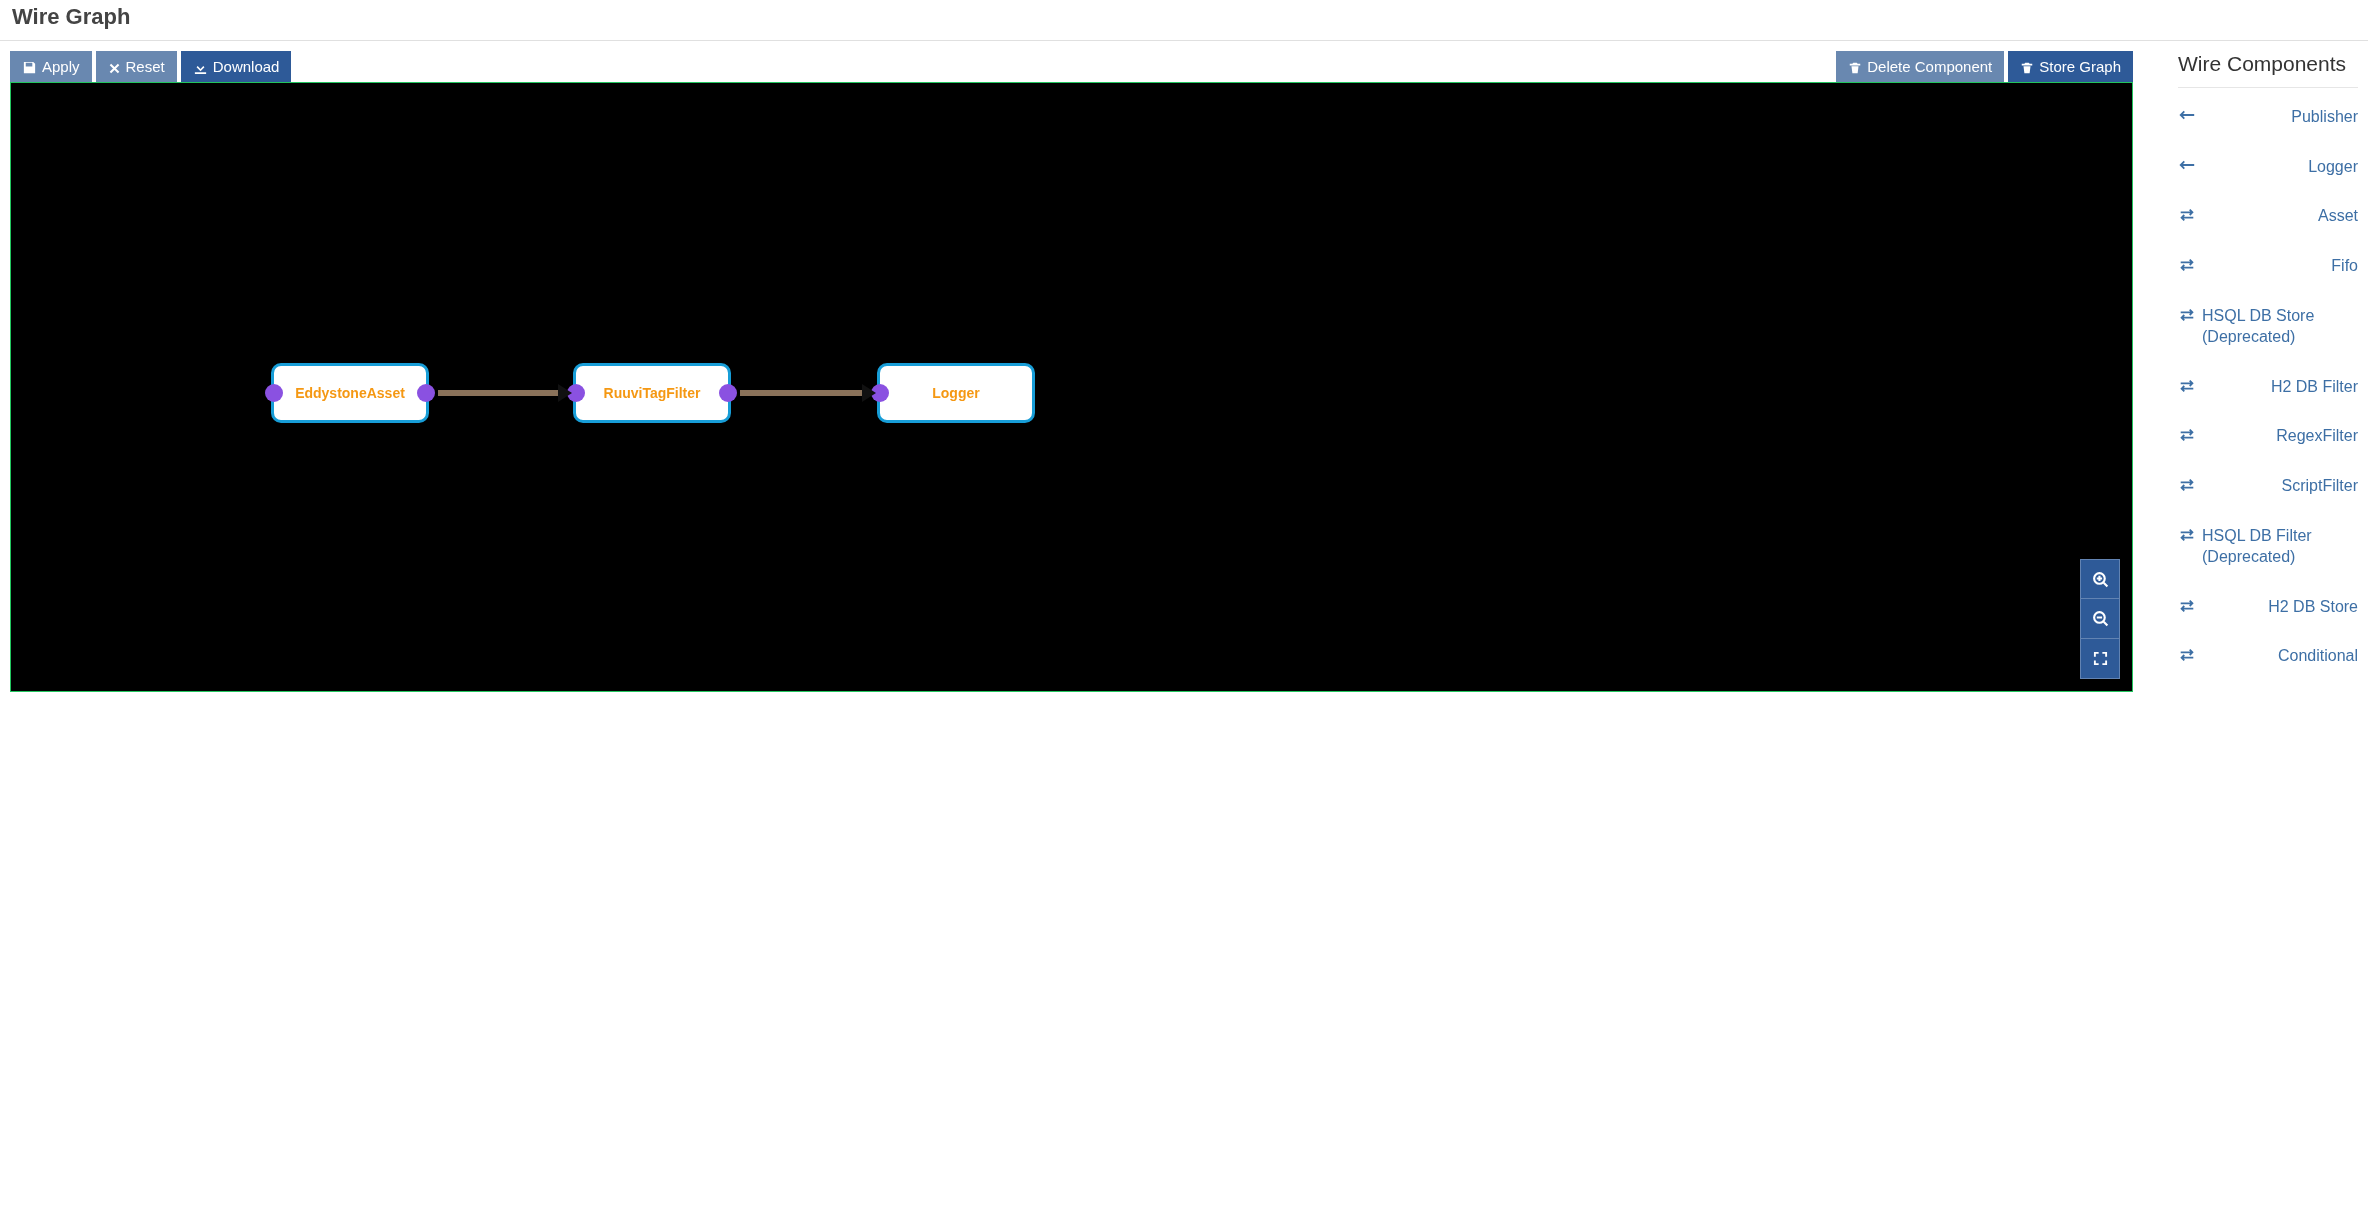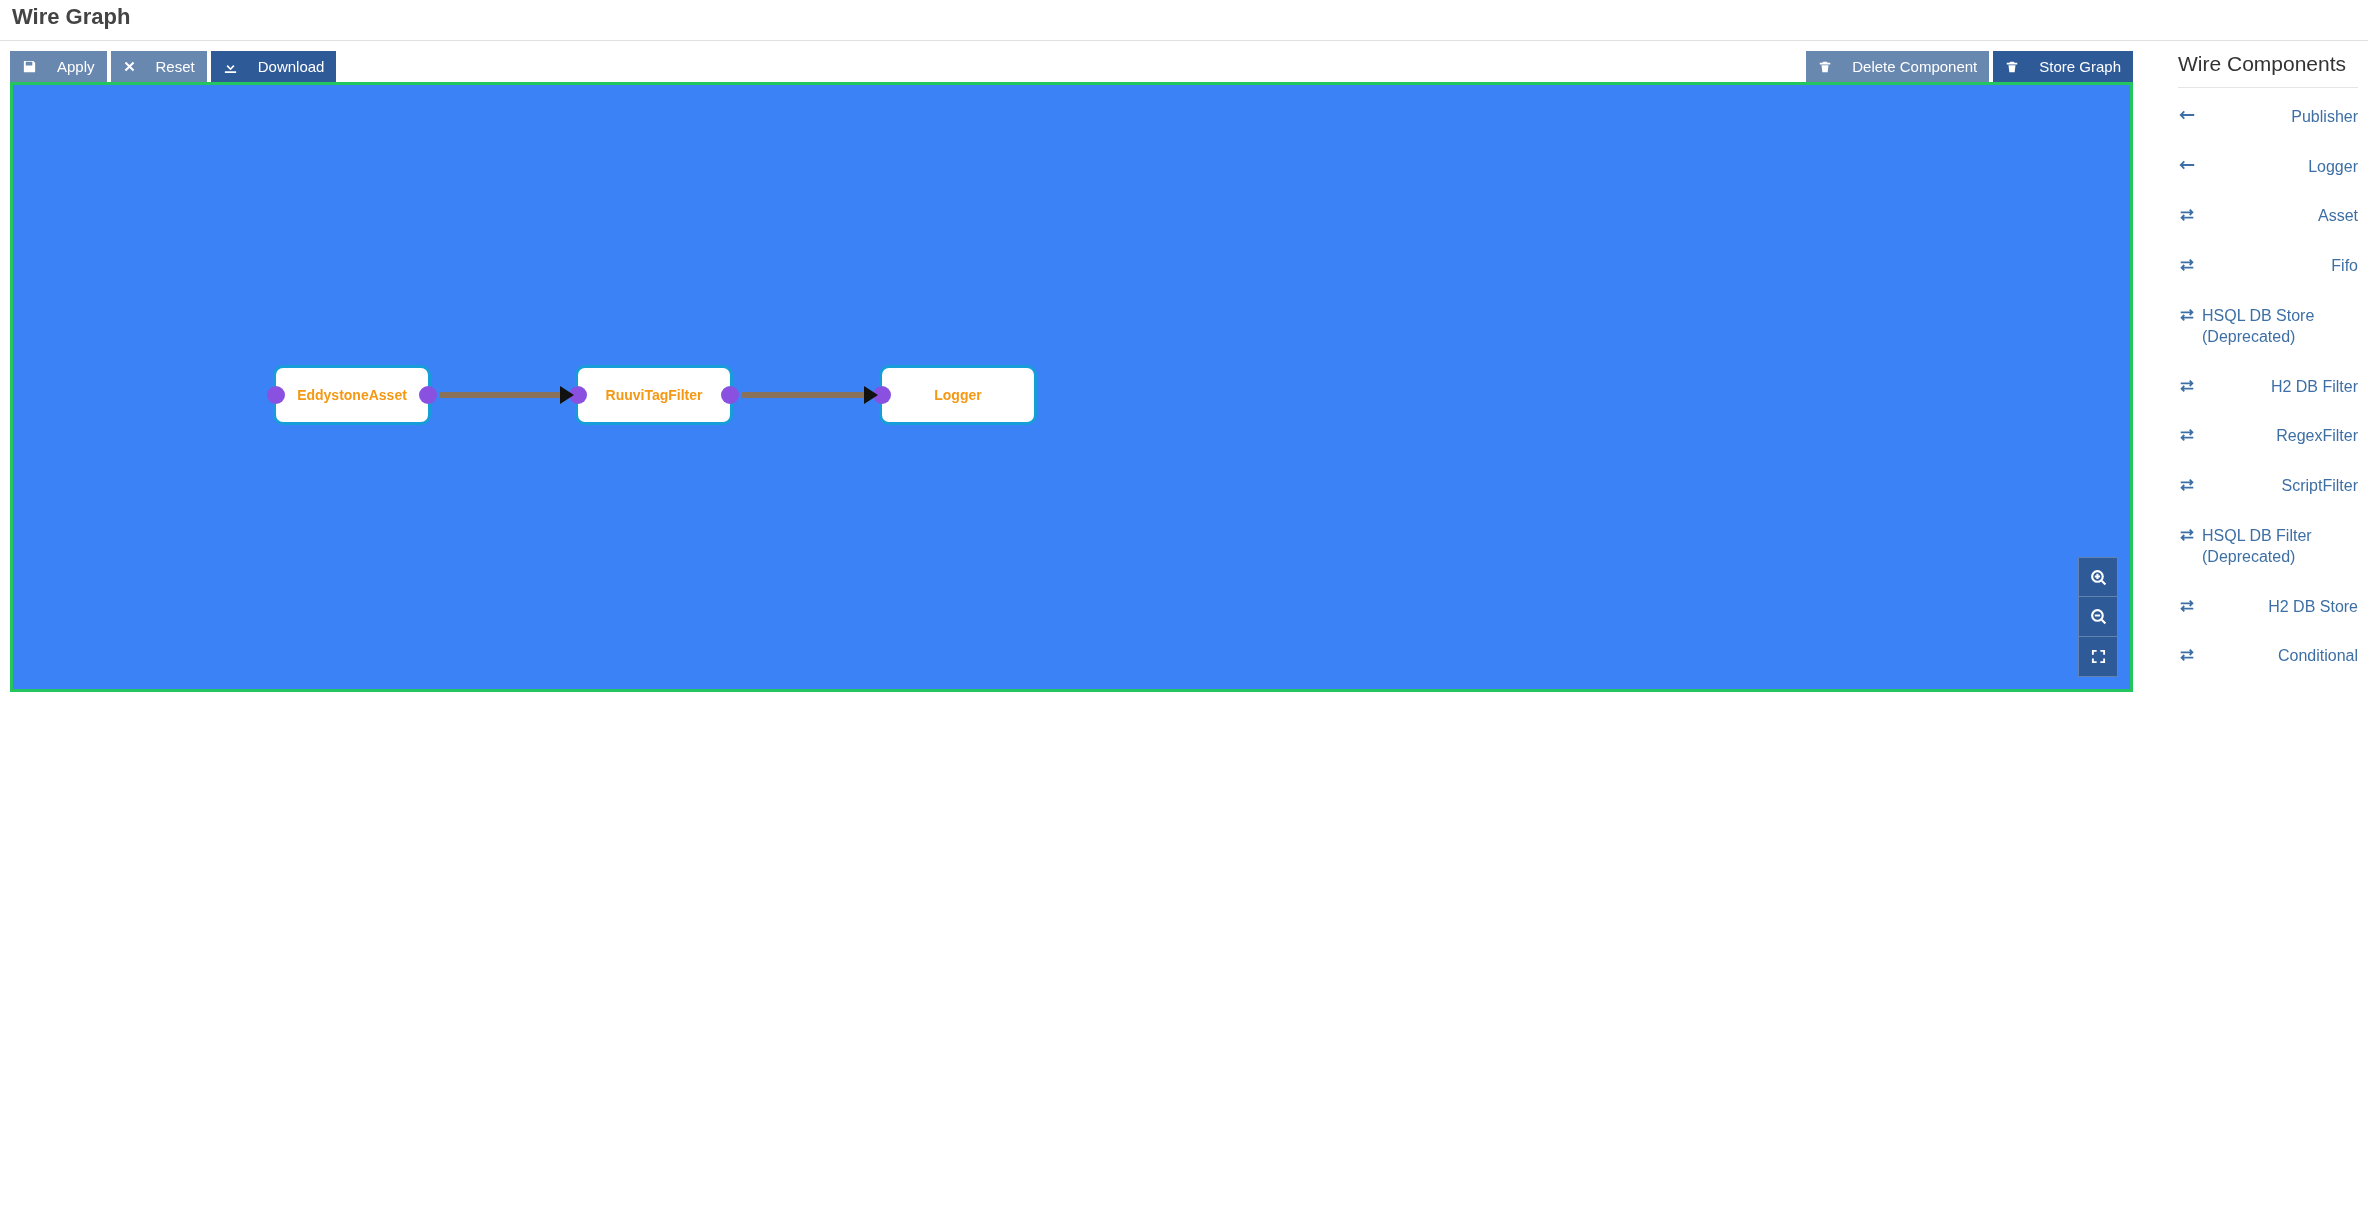--- a/index.html
+++ b/index.html
@@ -35,36 +35,36 @@
       display: flex;
       justify-content: space-between;
       margin-bottom: 0;
     }
     .toolbar-left, .toolbar-right {
       display: flex;
       gap: 4px;
     }
     .btn {
       display: inline-flex;
-      align-items: center;
-      gap: 20px;
+      align-items: flex-end;
+      gap: 5px;
       padding: 7px 12px;
       border: none;
       font-size: 15px;
       color: #fff;
       cursor: pointer;
       background: #2e5a98;
     }
     .btn-muted { background: #6988b0; }
     .btn .icon-wrap { display: inline-flex; }
     .canvas {
-      border: 3px solid #22c55e;
+      border: 1px solid #22c55e;
       height: 610px;
       position: relative;
-      background: #3b82f6;
+      background: #000000;
     }
     .zoom-controls {
       position: absolute;
       bottom: 12px;
       right: 12px;
       display: flex;
       flex-direction: column;
     }
     .zoom-btn {
       width: 40px;

